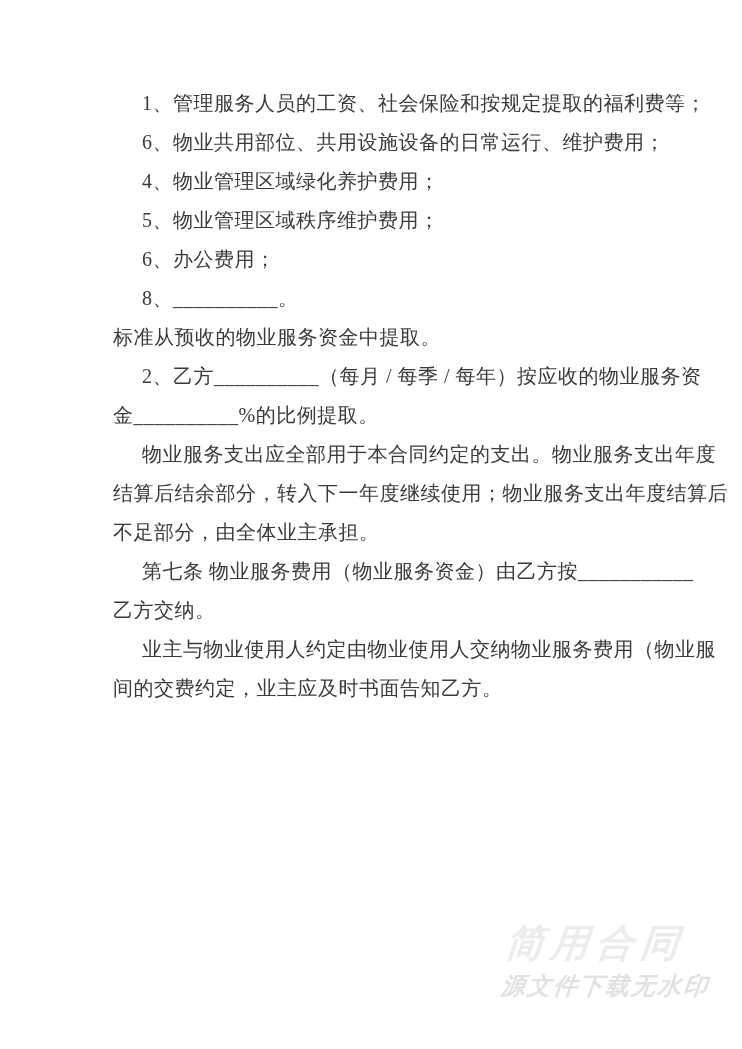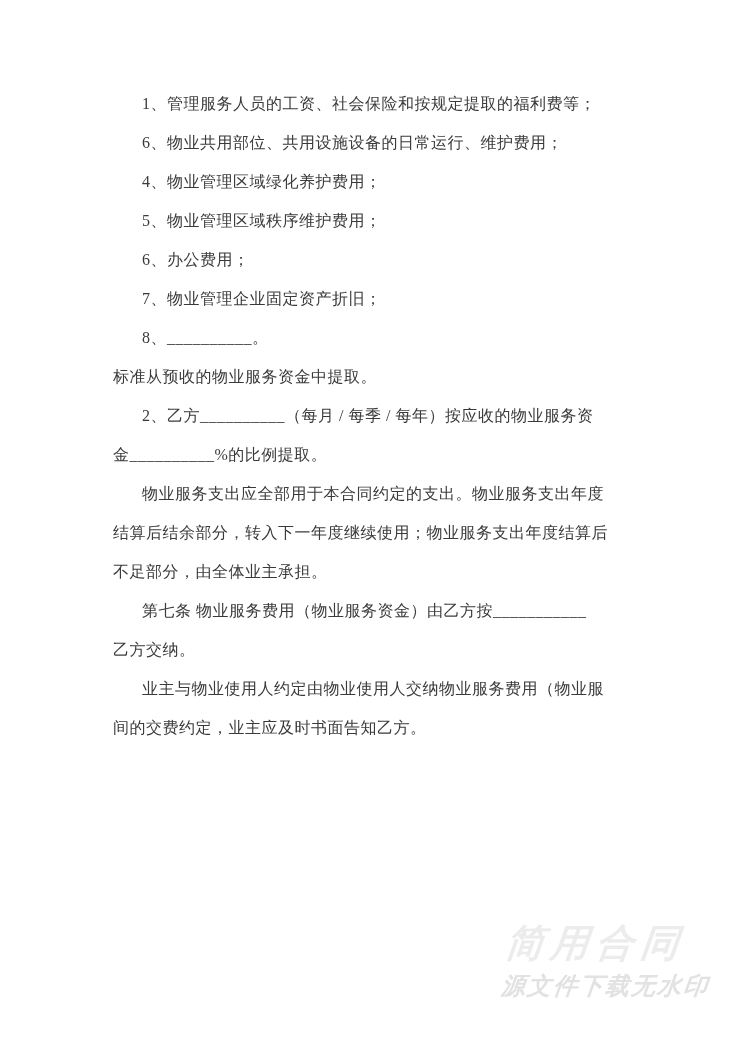--- a/index.html
+++ b/index.html
@@ -19,21 +19,21 @@
     position: absolute;
     top: 84px;
     left: 0;
     width: 742px;
   }
   .text-line {
     height: 39px;
     line-height: 39px;
     white-space: nowrap;
     padding-left: 113px;
-    font-size: 16px;
+    font-size: 20px;
     letter-spacing: 0.5px;
     color: #3a3a3a;
   }
   .text-line.indent {
     padding-left: 142px;
   }
   .watermark {
     position: absolute;
     right: 30px;
     bottom: 50px;
@@ -62,21 +62,20 @@
 <body>
 
 <div class="page">
 
   <div class="doc-body">
     <div class="text-line indent">1、管理服务人员的工资、社会保险和按规定提取的福利费等；</div>
     <div class="text-line indent">6、物业共用部位、共用设施设备的日常运行、维护费用；</div>
     <div class="text-line indent">4、物业管理区域绿化养护费用；</div>
     <div class="text-line indent">5、物业管理区域秩序维护费用；</div>
     <div class="text-line indent">6、办公费用；</div>
-    <div class="text-line indent">7、物业管理企业固定资产折旧；</div>
     <div class="text-line indent">8、__________。</div>
     <div class="text-line">标准从预收的物业服务资金中提取。</div>
     <div class="text-line indent">2、乙方__________（每月 / 每季 / 每年）按应收的物业服务资</div>
     <div class="text-line">金__________%的比例提取。</div>
     <div class="text-line indent">物业服务支出应全部用于本合同约定的支出。物业服务支出年度</div>
     <div class="text-line">结算后结余部分，转入下一年度继续使用；物业服务支出年度结算后</div>
     <div class="text-line">不足部分，由全体业主承担。</div>
     <div class="text-line indent">第七条  物业服务费用（物业服务资金）由乙方按___________</div>
     <div class="text-line">乙方交纳。</div>
     <div class="text-line indent">业主与物业使用人约定由物业使用人交纳物业服务费用（物业服</div>

